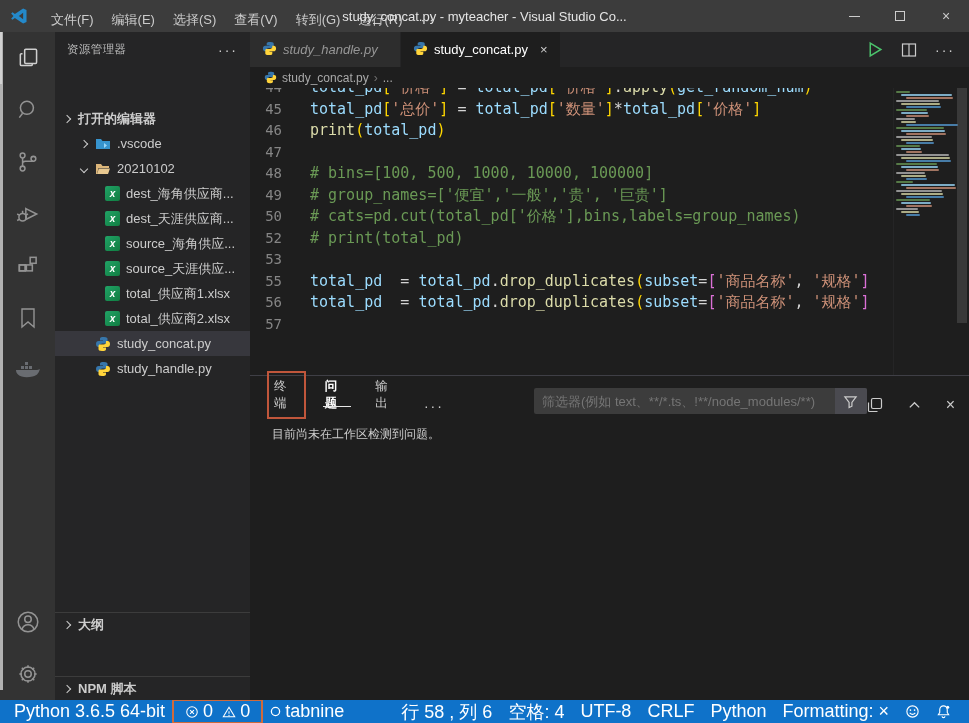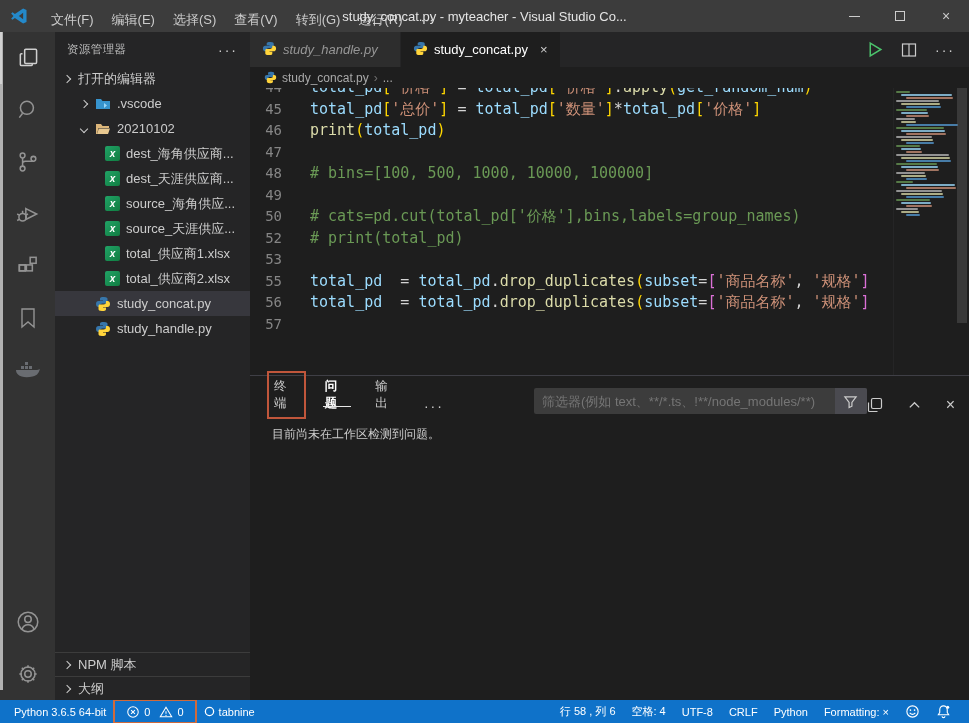--- a/index.html
+++ b/index.html
@@ -25,21 +25,21 @@
   .activitybar { width:55px; background:#333333; display:flex; flex-direction:column; align-items:center; flex:0 0 auto; }
   .ab-icon { width:55px; height:52px; display:flex; align-items:center; justify-content:center; opacity:.62; cursor:pointer; }
   .ab-icon.active { opacity:1; border-left:2px solid #ffffff; }
   .ab-icon svg { stroke:#cfcfcf; fill:none; stroke-width:1.4; }
   .ab-spacer { flex:1; }
 
   
   .sidebar { width:195px; background:#252526; color:#cccccc; flex:0 0 auto; display:flex; flex-direction:column; font-size:13px; position:relative; }
   .sb-header { height:35px; display:flex; align-items:center; padding:0 12px; font-size:11.5px; letter-spacing:.4px; color:#bbbbbb; }
   .sb-header .more { margin-left:auto; letter-spacing:2px; color:#cccccc; font-size:14px; cursor:pointer; }
-  .section-row { height:24px; display:flex; align-items:center; font-weight:normal; padding-left:5px; cursor:pointer; }
+  .section-row { height:24px; display:flex; align-items:center; font-weight:bold; padding-left:5px; cursor:pointer;margin-top:40px; }
   .section-row.bordered { border-top:1px solid #3c3c3c; }
   .chev { display:inline-block; width:6px; height:6px; border-right:1.4px solid #cccccc; border-bottom:1.4px solid #cccccc; margin:0 8px 0 4px; flex:0 0 auto; }
   .chev.r { transform:rotate(-45deg); }
   .chev.d { transform:rotate(45deg); }
   .tree { flex:1 1 auto; overflow:hidden; }
   .tree-row { height:25px; display:flex; align-items:center; cursor:pointer; white-space:nowrap; }
   .tree-row.selected { background:#37373d; }
   .tree-label { overflow:hidden; text-overflow:ellipsis; }
   .icon-excel { width:15px; height:15px; background:linear-gradient(135deg,#21a366,#107c41); border-radius:2px; color:#ffffff; font-size:10px; font-weight:bold; display:inline-flex; align-items:center; justify-content:center; margin-right:6px; flex:0 0 auto; font-style:italic; }
   .icon-wrap { width:16px; height:16px; margin-right:6px; flex:0 0 auto; display:inline-flex; }
@@ -81,21 +81,21 @@
   .panel-tab.annotated { outline:2px solid #c0563b; outline-offset:3px; }
   .panel-more { color:#cccccc; letter-spacing:2px; font-size:14px; margin-right:30px; cursor:pointer; }
   .filter-box { margin-left:60px; width:335px; height:26px; background:#3c3c3c; border-radius:2px; display:flex; align-items:center; overflow:hidden; }
   .filter-box input { flex:1; background:transparent; border:none; outline:none; color:#b8b8b8; font-size:13px; padding:0 8px; font-family:inherit; }
   .filter-funnel { width:32px; height:26px; background:#4a4a50; display:flex; align-items:center; justify-content:center; cursor:pointer; flex:0 0 auto; }
   .panel-actions { margin-left:auto; display:flex; align-items:center; gap:24px; }
   .panel-actions .act { cursor:pointer; display:flex; }
   .panel-body { padding:12px 22px; color:#cccccc; font-size:12px; }
 
   
-  .statusbar { height:23px; background:#0f72c9; display:flex; align-items:center; color:#ffffff; font-size:11px; flex:0 0 auto; padding:0 10px 0 0; }
+  .statusbar { height:23px; background:#0f72c9; display:flex; align-items:center; color:#ffffff; font-size:18px; flex:0 0 auto; padding:0 10px 0 0; }
   .sb-item { padding:0 8px; height:23px; display:flex; align-items:center; gap:4px; cursor:pointer; white-space:nowrap; }
   .sb-left { display:flex; align-items:center; }
   .sb-right { margin-left:auto; display:flex; align-items:center; }
   .problems-box { outline:2px solid #cf6a3c; outline-offset:-1px; padding:0 12px; }
   .sb-ico { display:inline-flex; }
 </style>
 </head>
 <body>
 
 <div class="app">
@@ -264,25 +264,25 @@
                 <path fill="#3776ab" d="M8 1C5 1 5 2.3 5 3v1.5h3V5H3.5C2 5 1 6 1 8s1 3 2.5 3H5V9.5C5 8.3 6 7.5 7.5 7.5H11c1 0 1.5-.7 1.5-1.5V3c0-1-.5-2-3.5-2z"></path>
                 <path fill="#ffd43b" d="M8 15c3 0 3-1.3 3-2v-1.5H8V11h4.5c1.5 0 2.5-1 2.5-3s-1-3-2.5-3H11v1.5C11 7.7 10 8.5 8.5 8.5H5c-1 0-1.5.7-1.5 1.5v3c0 1 .5 2 3.5 2z"></path>
               </svg>
             </span>
             <span class="tree-label">study_handle.py</span>
           </div>
         </div>
       <div class="sb-bottom" id="sb-bottom">
           <div class="section-row bordered">
             <span class="chev r"></span>
-            <span>NPM 脚本</span>
+            <span>大纲</span>
           </div>
           <div class="section-row bordered">
             <span class="chev r"></span>
-            <span>大纲</span>
+            <span>NPM 脚本</span>
           </div>
         </div>
     </div>
 
     <div class="editor-col">
       <div class="tabbar">
         <div id="tabs" style="display:flex;">
             <div class="tab preview">
               <span class="pyicon"><svg width="15" height="15" viewBox="0 0 16 16">
                   <path fill="#3776ab" d="M8 1C5 1 5 2.3 5 3v1.5h3V5H3.5C2 5 1 6 1 8s1 3 2.5 3H5V9.5C5 8.3 6 7.5 7.5 7.5H11c1 0 1.5-.7 1.5-1.5V3c0-1-.5-2-3.5-2z"></path>
@@ -326,21 +326,21 @@
       </div>
 
       <div class="code-area">
         <div class="code-scroll">
           <div class="code-inner" id="code-lines">
               <div class="code-line"><span class="gutter-num">44</span><span class="line-code"><span class="tk-v">total_pd</span><span class="tk-b1">[</span><span class="tk-s">'价格'</span><span class="tk-b1">]</span><span class="tk-p"> = </span><span class="tk-v">total_pd</span><span class="tk-b1">[</span><span class="tk-s">'价格'</span><span class="tk-b1">]</span><span class="tk-p">.</span><span class="tk-f">apply</span><span class="tk-b1">(</span><span class="tk-v">get_random_num</span><span class="tk-b1">)</span></span></div>
               <div class="code-line"><span class="gutter-num">45</span><span class="line-code"><span class="tk-v">total_pd</span><span class="tk-b1">[</span><span class="tk-s">'总价'</span><span class="tk-b1">]</span><span class="tk-p"> = </span><span class="tk-v">total_pd</span><span class="tk-b1">[</span><span class="tk-s">'数量'</span><span class="tk-b1">]</span><span class="tk-p">*</span><span class="tk-v">total_pd</span><span class="tk-b1">[</span><span class="tk-s">'价格'</span><span class="tk-b1">]</span></span></div>
               <div class="code-line"><span class="gutter-num">46</span><span class="line-code"><span class="tk-f">print</span><span class="tk-b1">(</span><span class="tk-v">total_pd</span><span class="tk-b1">)</span></span></div>
               <div class="code-line"><span class="gutter-num">47</span><span class="line-code"></span></div>
               <div class="code-line"><span class="gutter-num">48</span><span class="line-code"><span class="tk-c"># bins=[100, 500, 1000, 10000, 100000]</span></span></div>
-              <div class="code-line"><span class="gutter-num">49</span></div>
+              <div class="code-line"><span class="gutter-num">49</span><span class="line-code"><span class="tk-c"># group_names=['便宜','一般','贵', '巨贵']</span></span></div>
               <div class="code-line"><span class="gutter-num">50</span><span class="line-code"><span class="tk-c"># cats=pd.cut(total_pd['价格'],bins,labels=group_names)</span></span></div>
               <div class="code-line"><span class="gutter-num">52</span><span class="line-code"><span class="tk-c"># print(total_pd)</span></span></div>
               <div class="code-line"><span class="gutter-num">53</span><span class="line-code"></span></div>
               <div class="code-line"><span class="gutter-num">55</span><span class="line-code"><span class="tk-v">total_pd</span><span class="tk-p">  = </span><span class="tk-v">total_pd</span><span class="tk-p">.</span><span class="tk-f">drop_duplicates</span><span class="tk-b1">(</span><span class="tk-v">subset</span><span class="tk-p">=</span><span class="tk-b2">[</span><span class="tk-s">'商品名称'</span><span class="tk-p">, </span><span class="tk-s">'规格'</span><span class="tk-b2">]</span></span></div>
               <div class="code-line"><span class="gutter-num">56</span><span class="line-code"><span class="tk-v">total_pd</span><span class="tk-p">  = </span><span class="tk-v">total_pd</span><span class="tk-p">.</span><span class="tk-f">drop_duplicates</span><span class="tk-b1">(</span><span class="tk-v">subset</span><span class="tk-p">=</span><span class="tk-b2">[</span><span class="tk-s">'商品名称'</span><span class="tk-p">, </span><span class="tk-s">'规格'</span><span class="tk-b2">]</span></span></div>
               <div class="code-line"><span class="gutter-num">57</span><span class="line-code"></span></div>
             </div>
         </div>
         <div class="minimap" id="minimap">
             <div class="mm-line" style="margin-left: 2px; width: 14px; background: rgb(106, 153, 85); opacity: 0.75;"></div>

